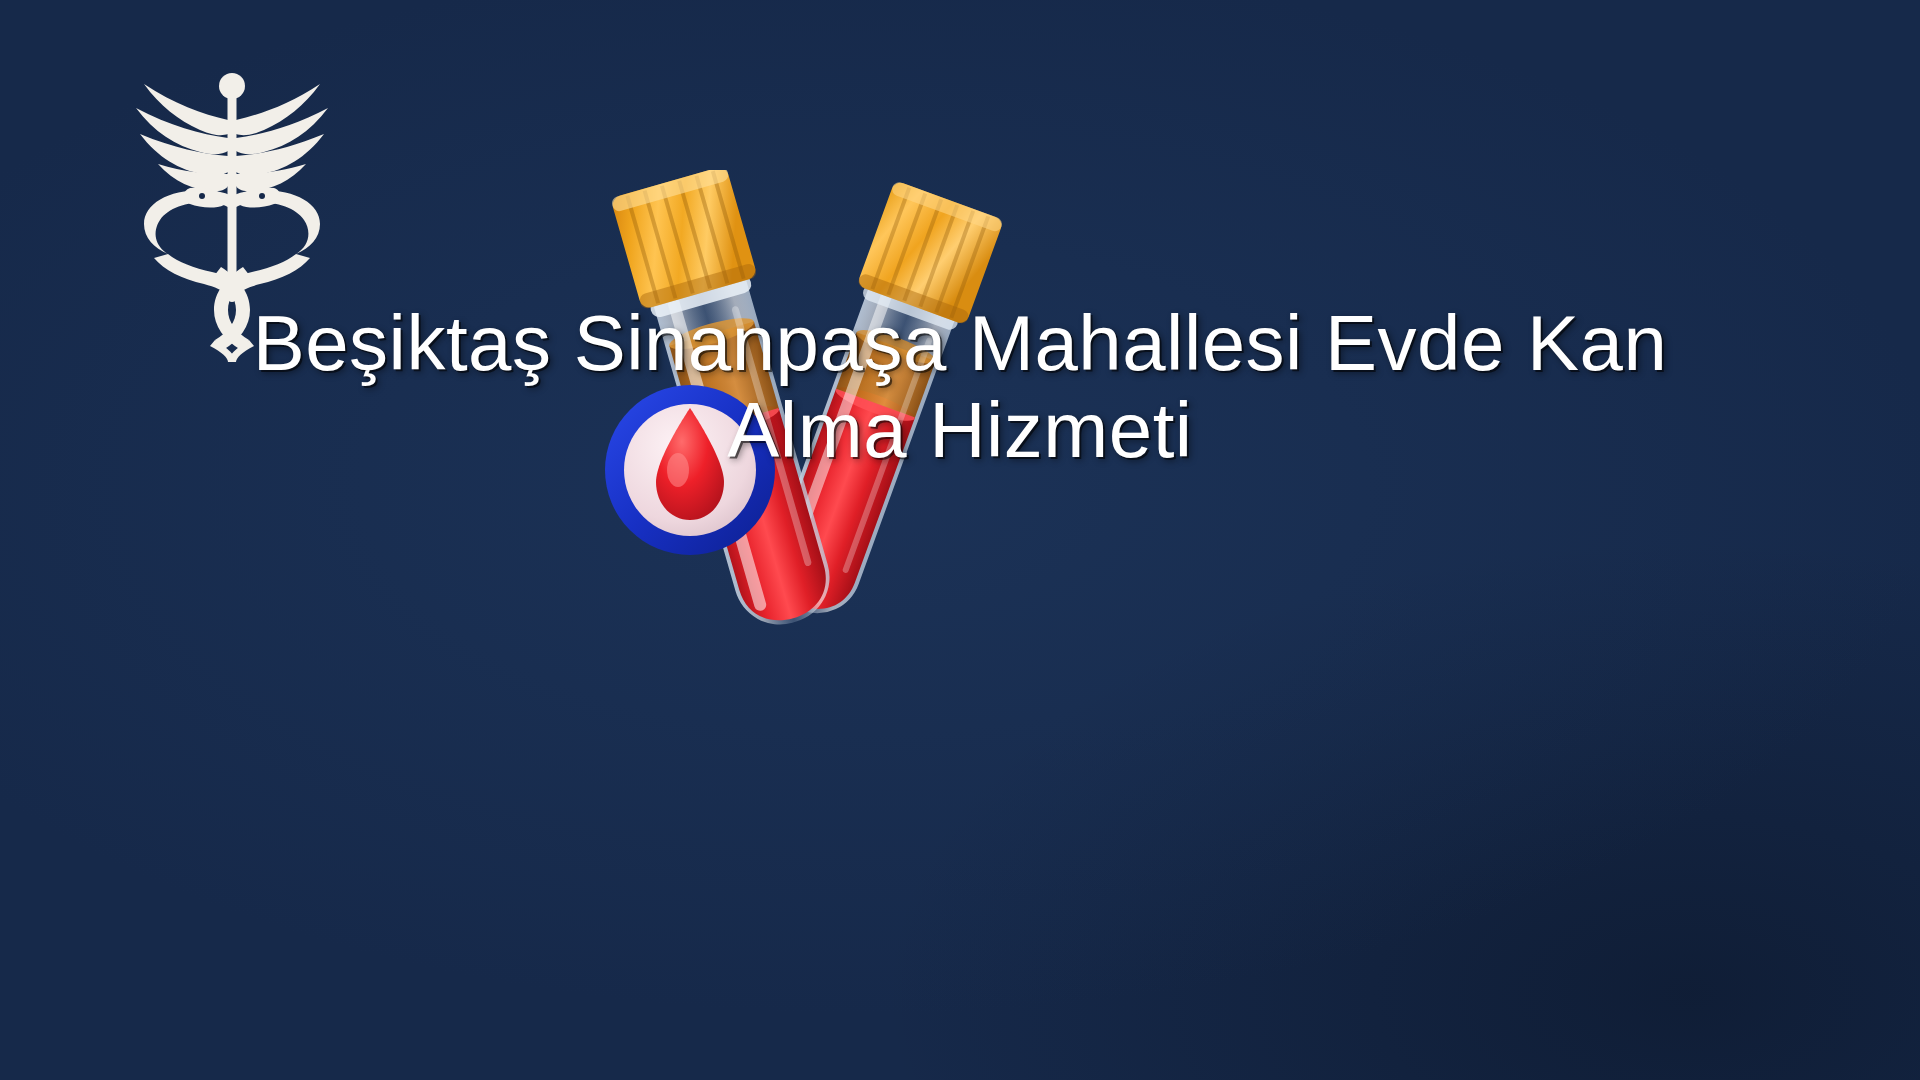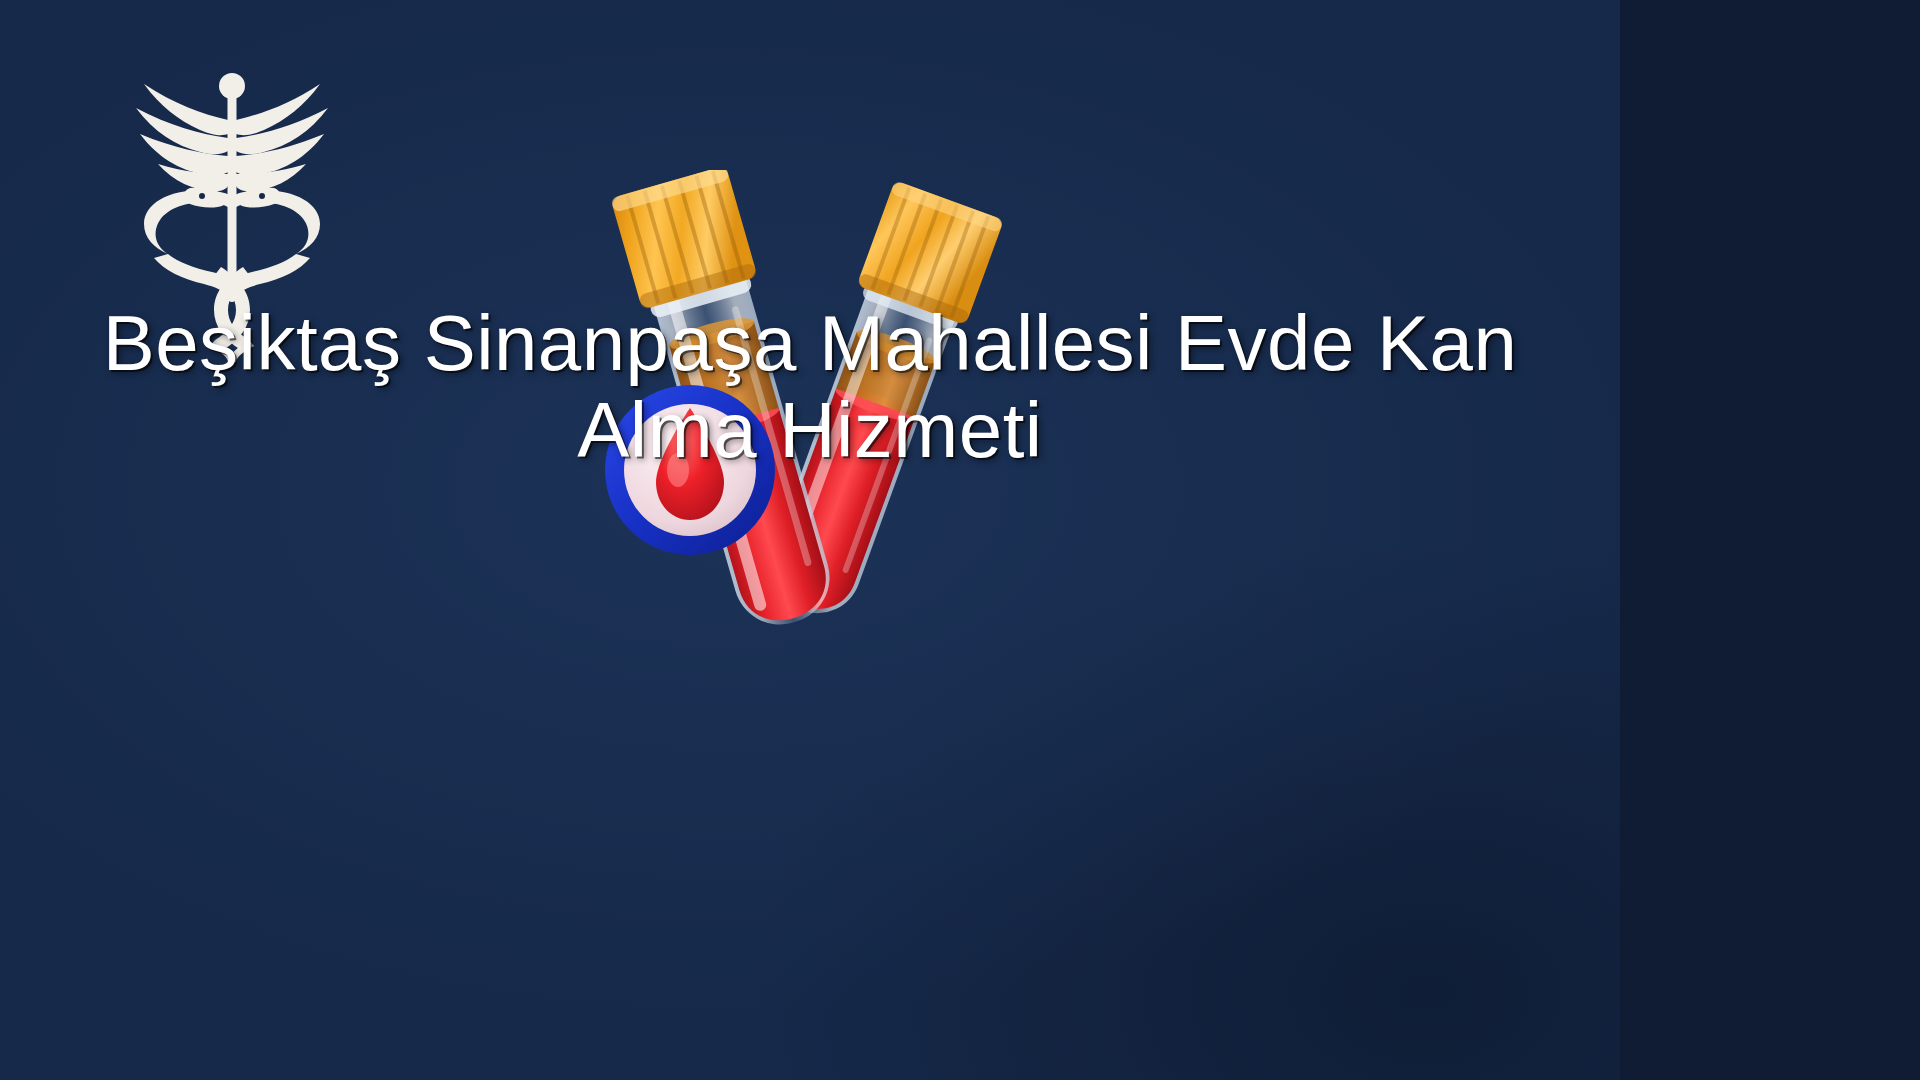--- a/index.html
+++ b/index.html
@@ -2,21 +2,21 @@
 <html><head>
 <meta charset="utf-8">
 <style>
   html, body {
     margin: 0;
     padding: 0;
     background: #0f1c33;
   }
   .banner {
     position: relative;
-    width: 1620px;
+    width: 1920px;
     height: 1080px;
     overflow: hidden;
     background: #16294a;
     font-family: "Liberation Sans", sans-serif;
   }
   
   .bg-vignette {
     position: absolute;
     inset: 0;
     background:

